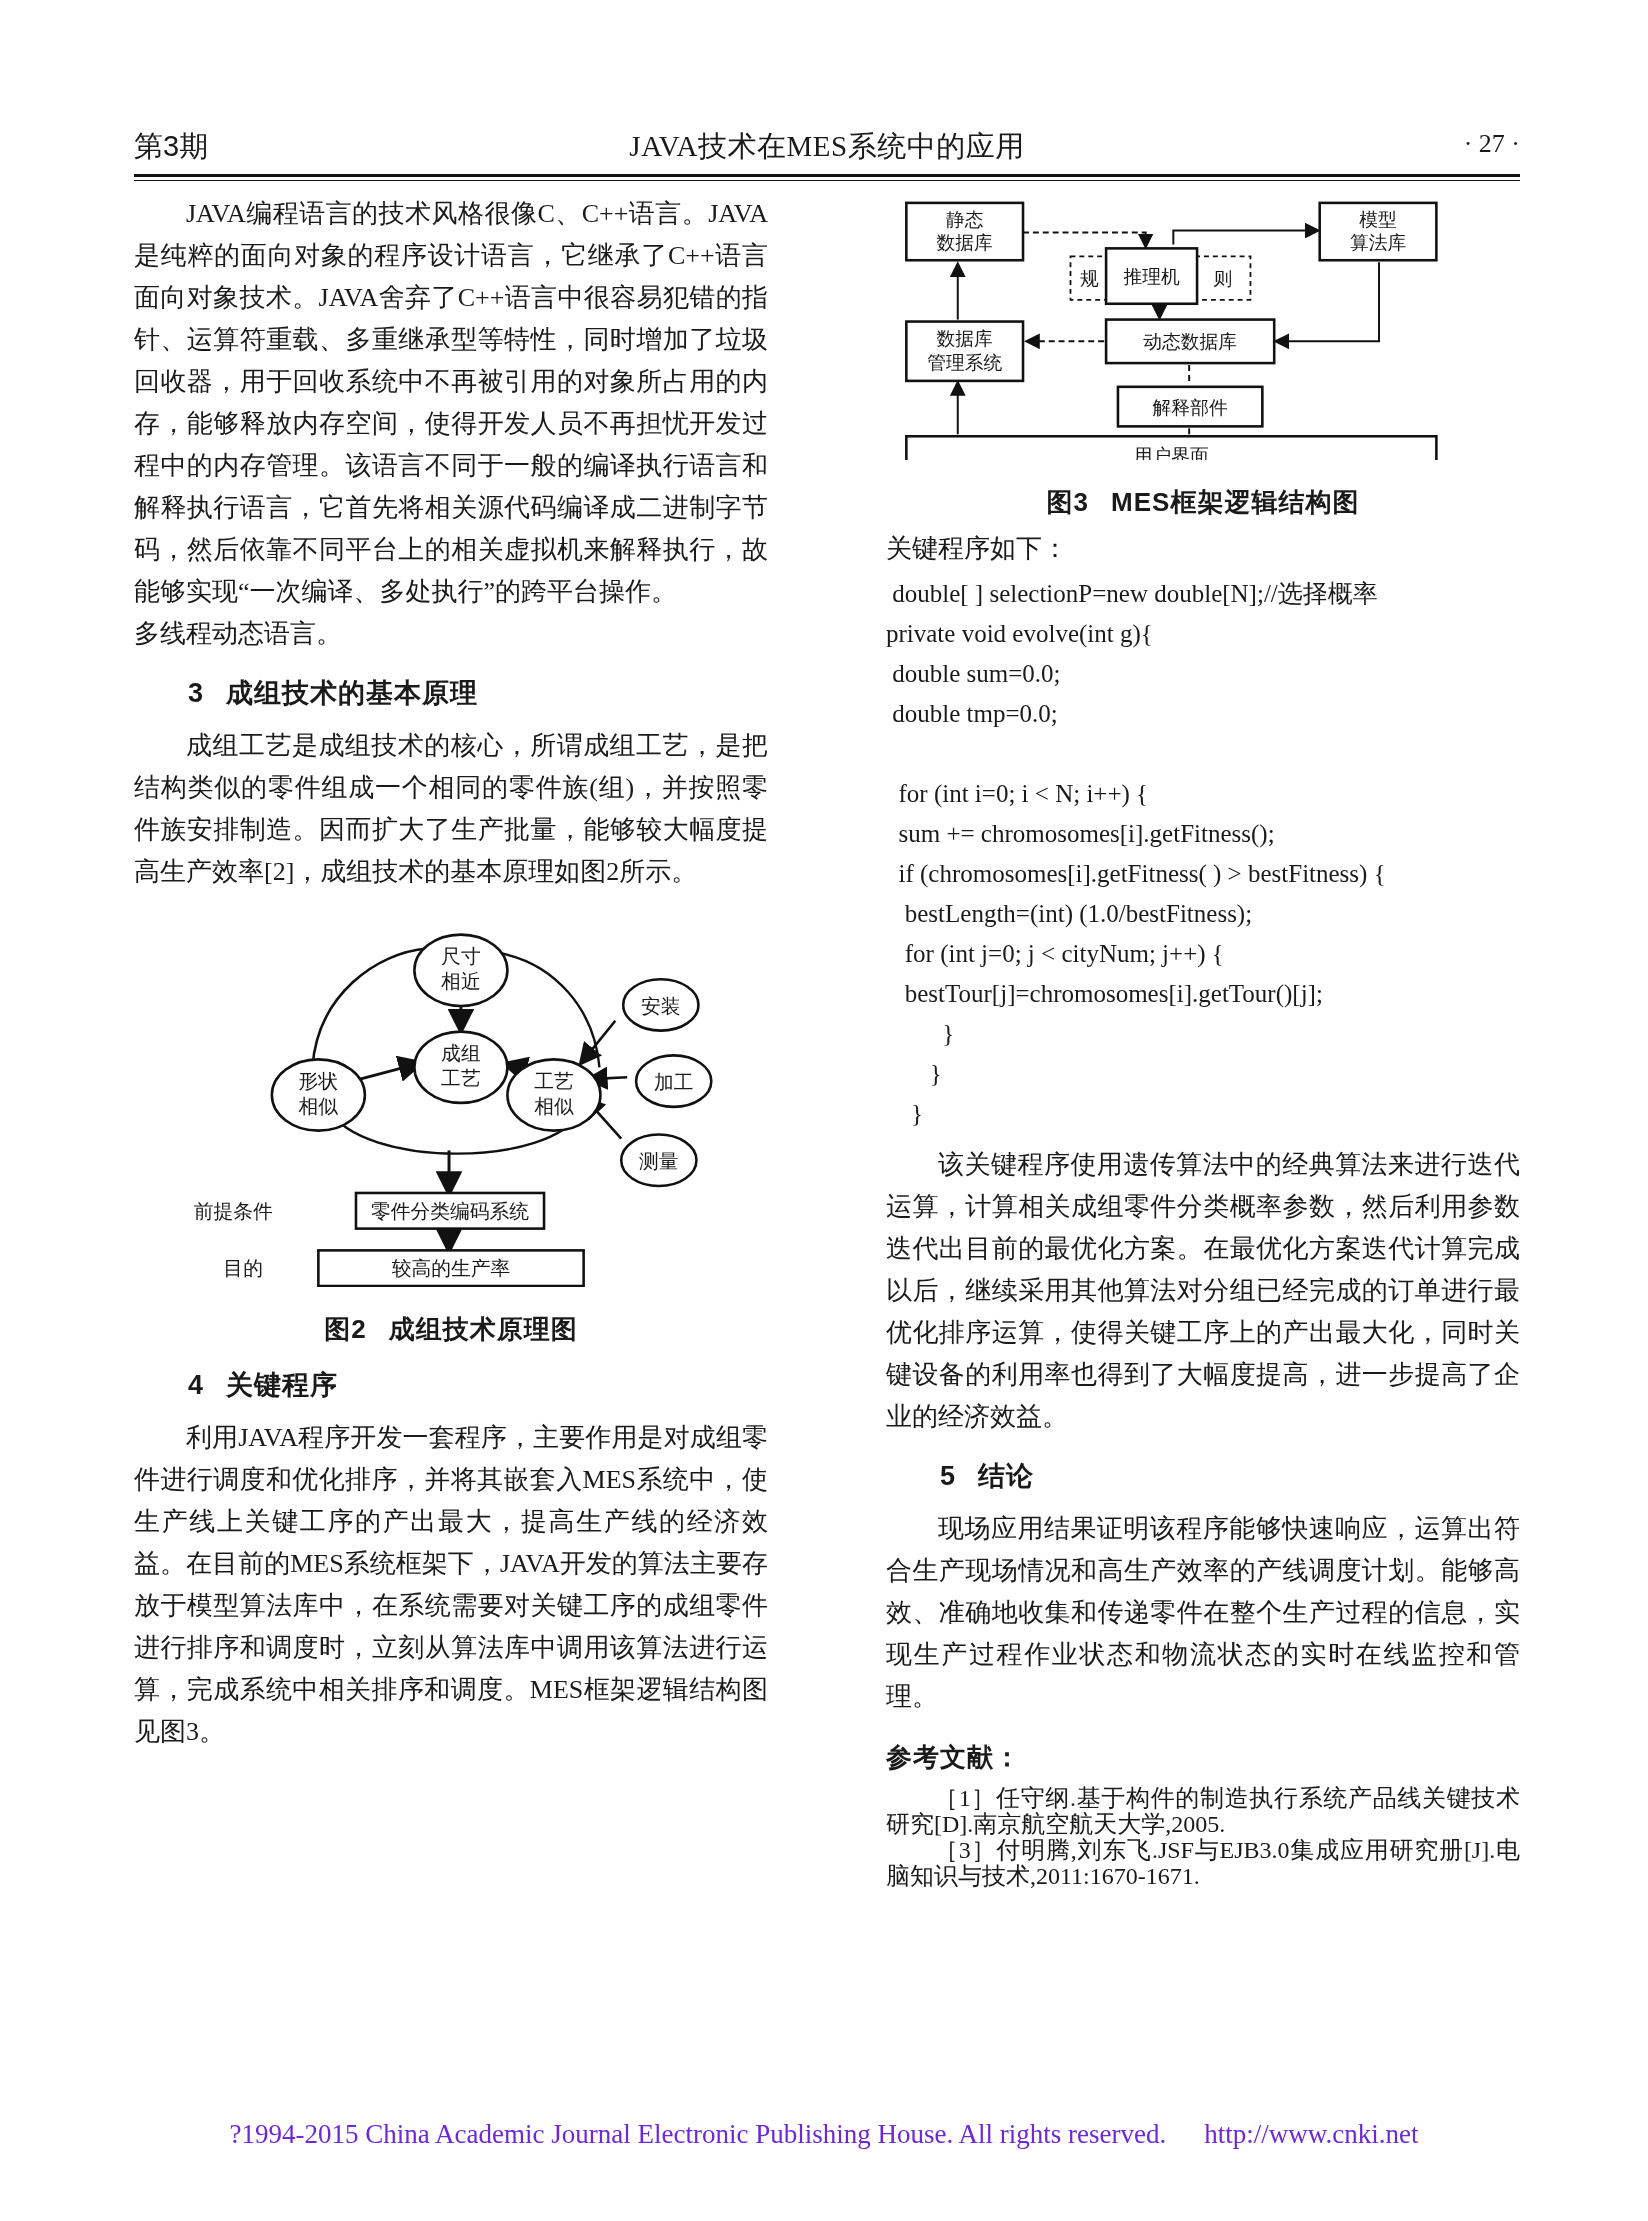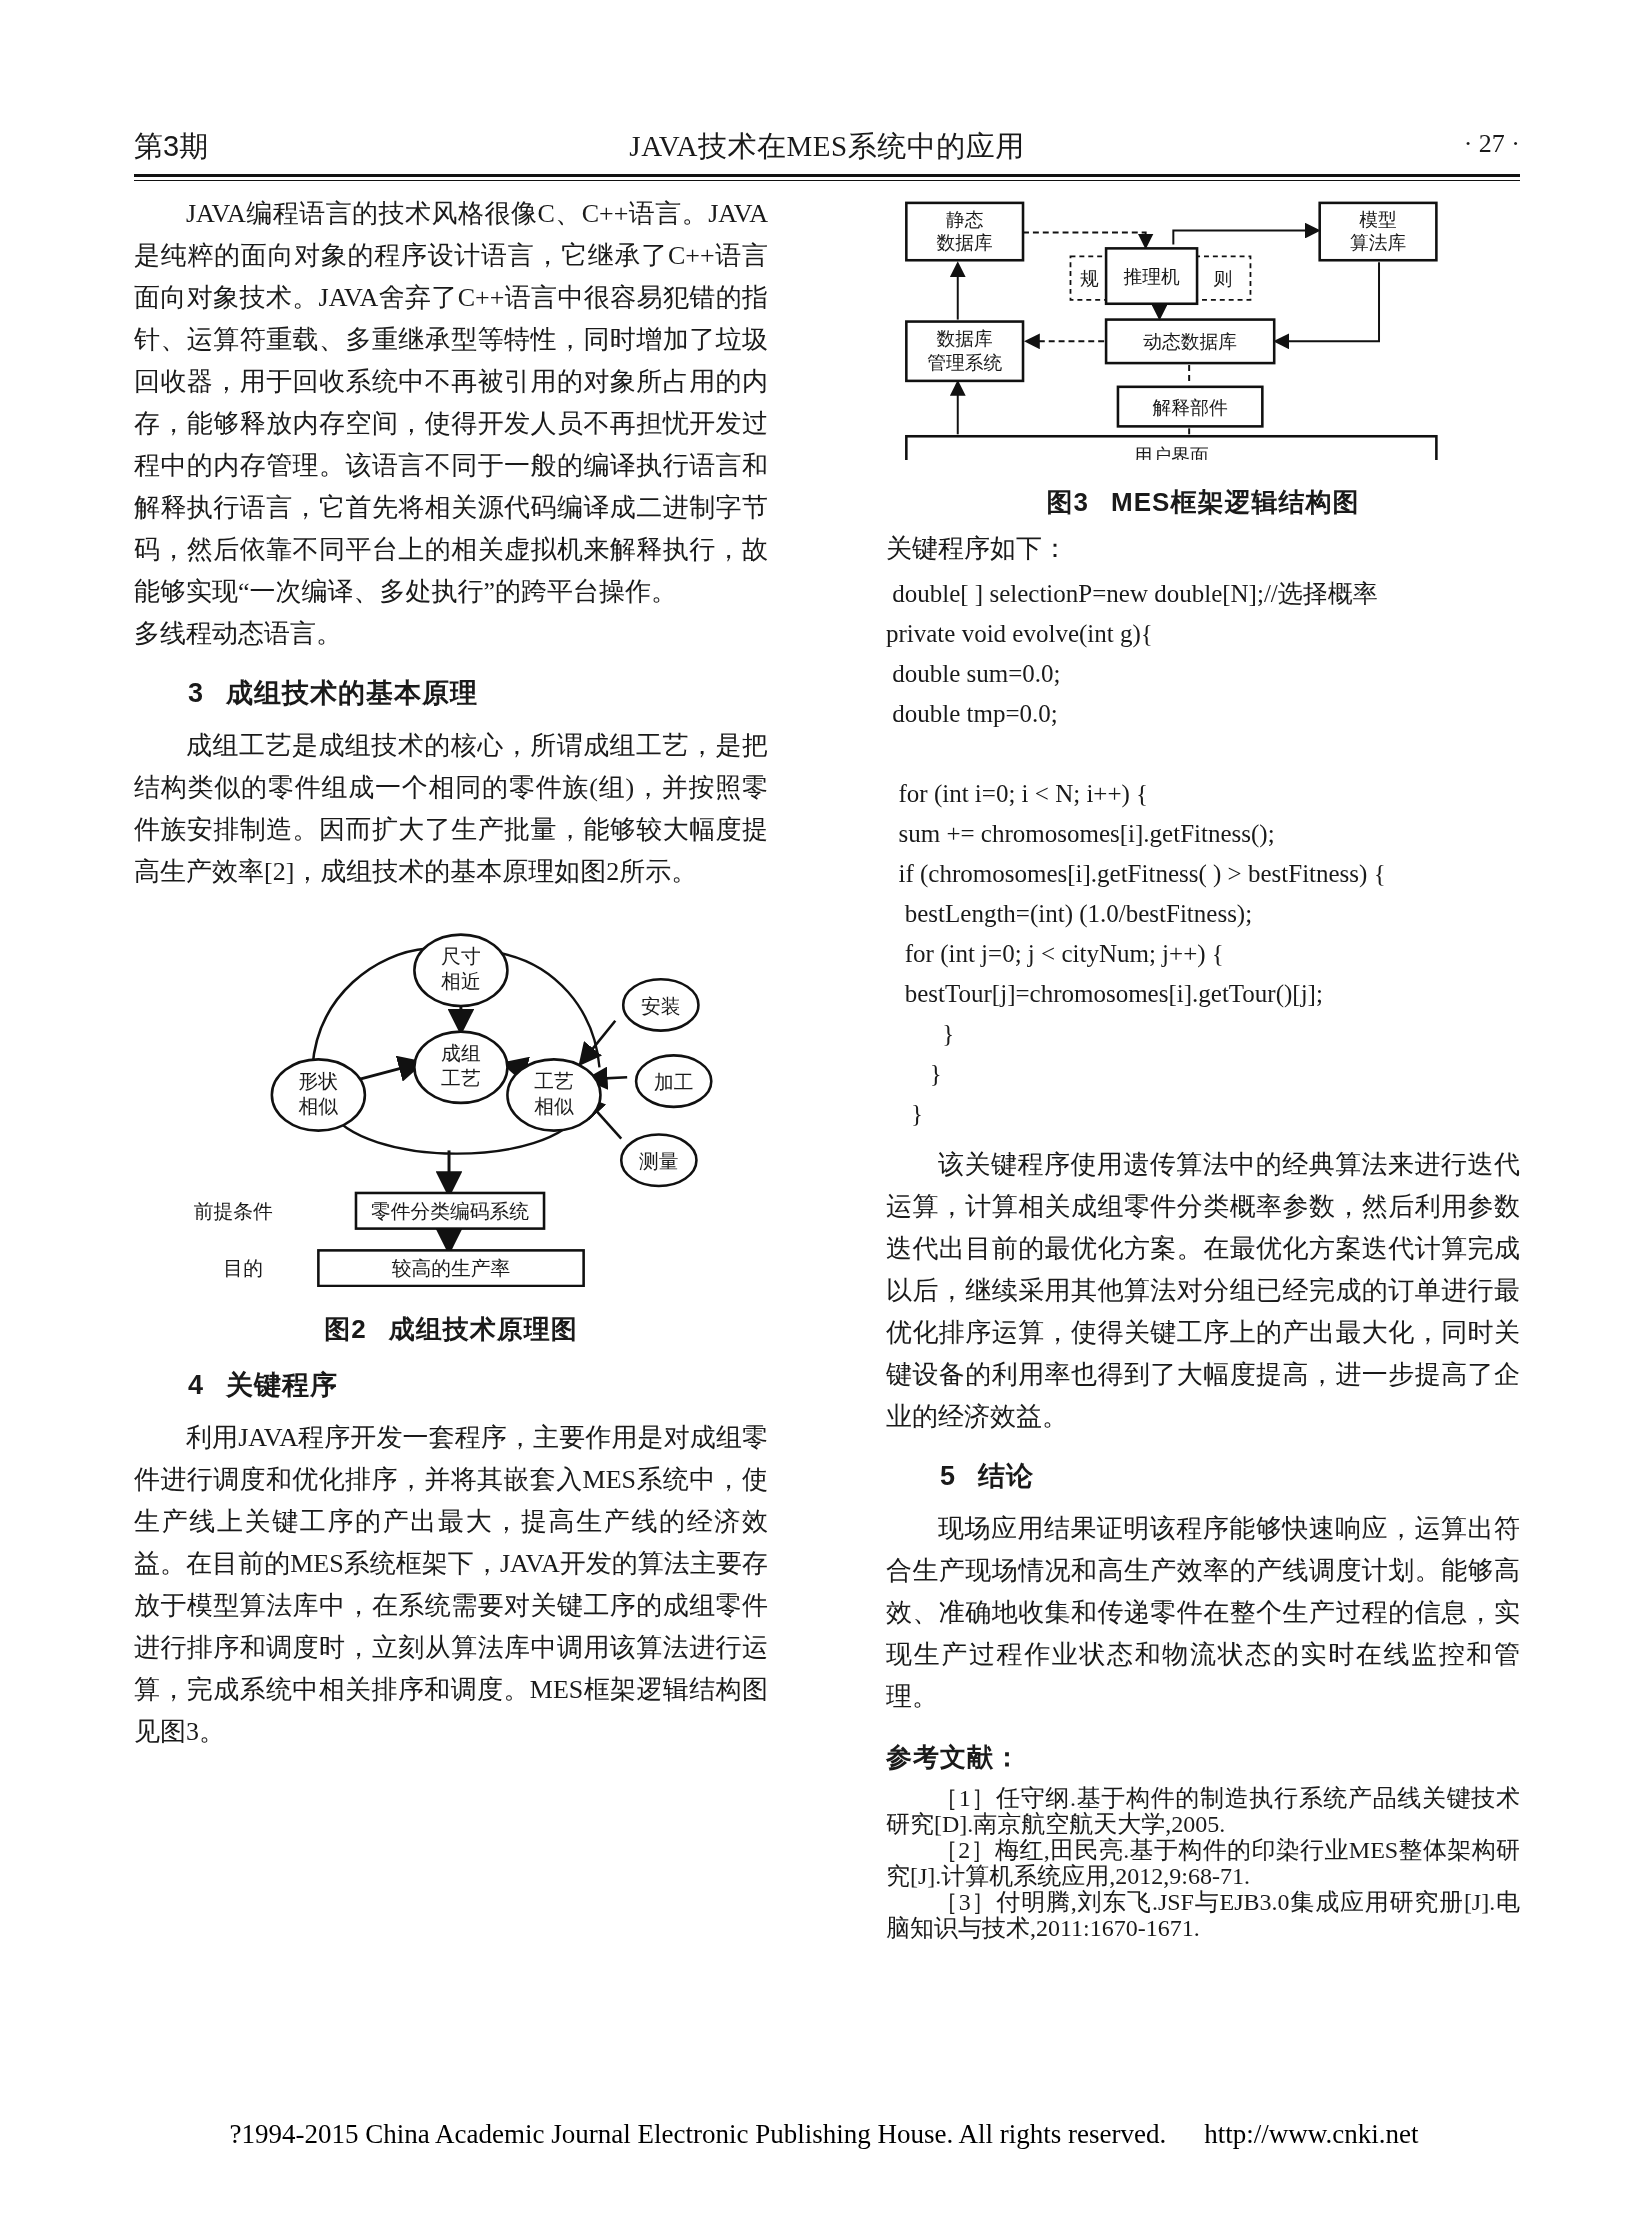--- a/index.html
+++ b/index.html
@@ -89,21 +89,21 @@
   }
   p.ref {
     margin:0; font-size:24px; line-height:26px;
     text-align:justify; text-justify:inter-ideograph;
     text-indent:2em;
   }
 
   
   .footer {
     position:absolute; left:0; top:2119px; width:1648px; text-align:center;
-    font-size:27px; color:#000000;
+    font-size:27px; color:#6d28d9;
     font-family:"Liberation Serif","DejaVu Serif",serif;
   }
   .footer .url { margin-left:38px; }
 
   
   .fig2wrap { position:relative; width:634px; height:391px; margin-top:8px;text-align:right; }
   .fig2 { position:absolute; left:0; top:0; }
 
   
   .fig3wrap { position:relative; width:634px; height:272px; }
@@ -320,21 +320,20 @@
     <p class="body indent" style="margin-top:10px;">该关键程序使用遗传算法中的经典算法来进行迭代运算，计算相关成组零件分类概率参数，然后利用参数迭代出目前的最优化方案。在最优化方案迭代计算完成以后，继续采用其他算法对分组已经完成的订单进行最优化排序运算，使得关键工序上的产出最大化，同时关键设备的利用率也得到了大幅度提高，进一步提高了企业的经济效益。</p>
 
     <h3 class="sec">
       <span class="num">5</span><span>结论</span>
     </h3>
 
     <p class="body indent">现场应用结果证明该程序能够快速响应，运算出符合生产现场情况和高生产效率的产线调度计划。能够高效、准确地收集和传递零件在整个生产过程的信息，实现生产过程作业状态和物流状态的实时在线监控和管理。</p>
 
     <h4 class="refhead">参考文献：</h4>
     <p class="ref">［1］任守纲.基于构件的制造执行系统产品线关键技术研究[D].南京航空航天大学,2005.</p>
-    <p class="ref">［2］梅红,田民亮.基于构件的印染行业MES整体架构研究[J].计算机系统应用,2012,9:68-71.</p>
     <p class="ref">［3］付明腾,刘东飞.JSF与EJB3.0集成应用研究册[J].电脑知识与技术,2011:1670-1671.</p>
   </div>
 
   <div class="footer">
     <span>?1994-2015 China Academic Journal Electronic Publishing House. All rights reserved.</span><span class="url">http://www.cnki.net</span>
   </div>
 
 </div>
 
 

